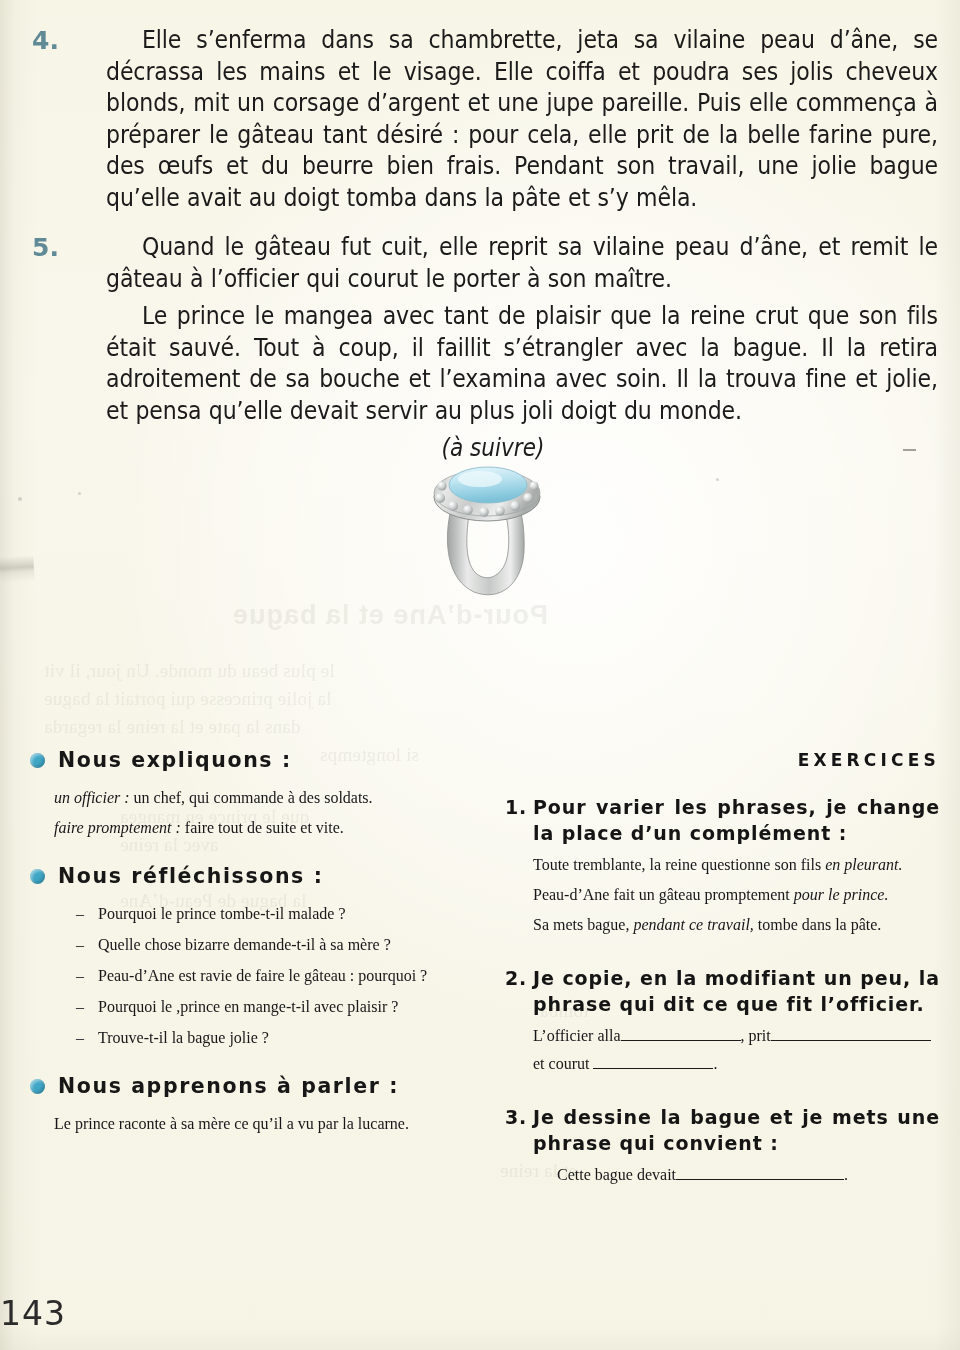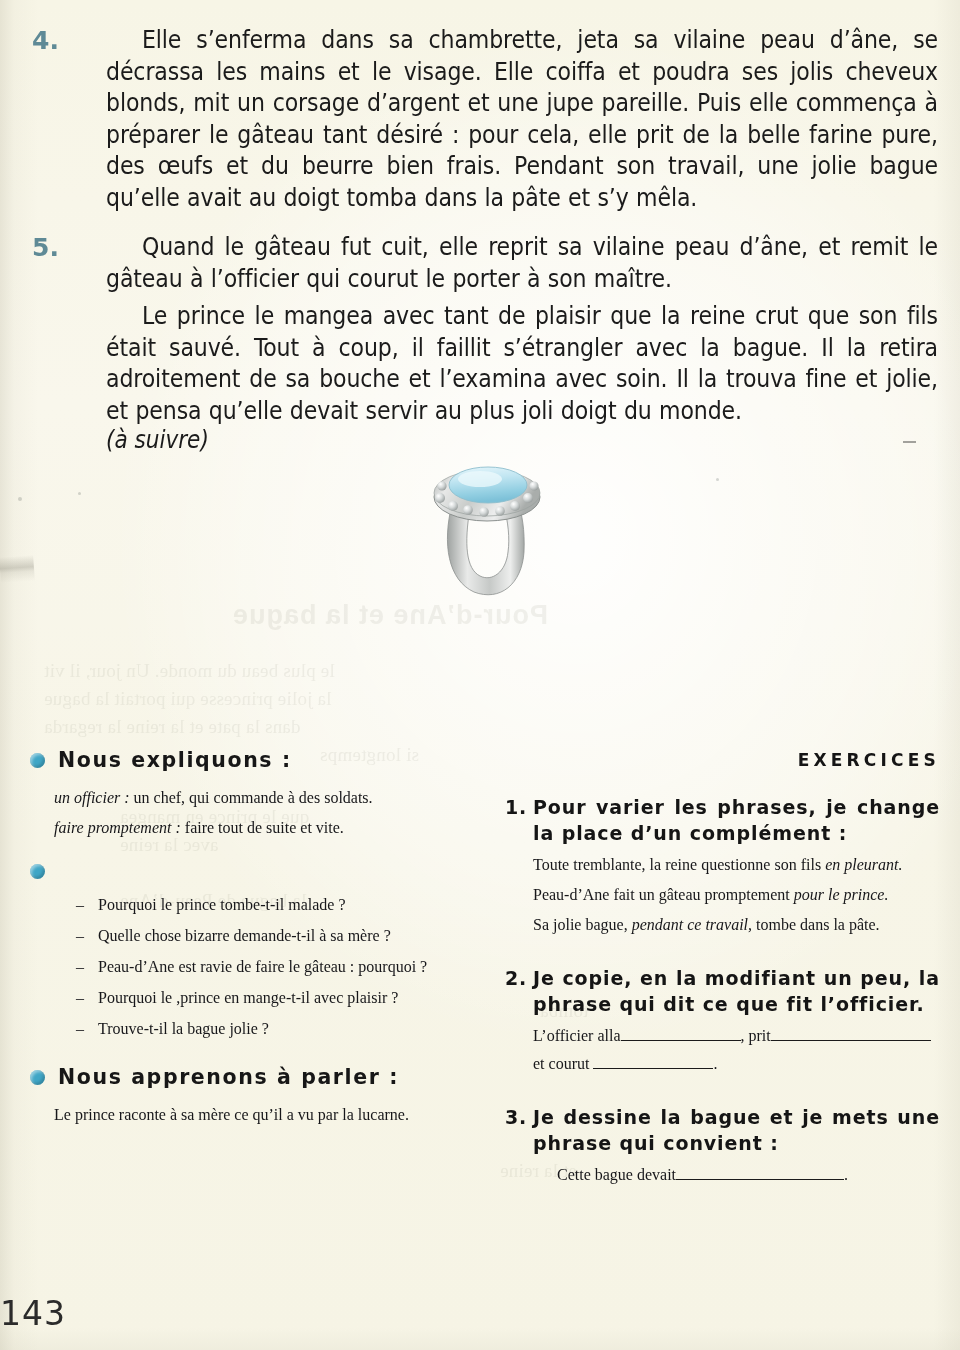--- a/index.html
+++ b/index.html
@@ -108,21 +108,22 @@
     text-indent: 36px;
     letter-spacing: -0.1px;
     word-spacing: 0.5px;
   }
   .story-p.cont {
     text-indent: 36px;
     margin-top: 6px;
   }
   .a-suivre-row {
     padding-left: 78px;
-    text-align: left;
+    text-align: center;
+    margin-top: 8px;
     position: relative;
   }
   .a-suivre {
     font-family: "DejaVu Sans Condensed", "DejaVu Sans", sans-serif;
     font-style: italic;
     font-size: 24px;
     color: #1b1b1b;
     margin-right: 58px;
   }
   .tick-mark {
@@ -393,20 +394,21 @@
           <span>un chef, qui commande à des soldats.</span>
         </div>
         <div class="gloss-item">
           <span class="gloss-term">faire promptement :</span>
           <span>faire tout de suite et vite.</span>
         </div>
       </div>
 
       <div class="section-head">
         <span class="bullet"></span>
+        <span class="section-title">Nous  réfléchissons :</span>
       </div>
 
       <ul class="qlist serif-body">
         <li>Pourquoi le prince tombe-t-il malade ?</li>
         <li>Quelle chose bizarre demande-t-il à sa mère ?</li>
         <li>Peau-d’Ane est ravie de faire le gâteau : pourquoi ?</li>
         <li>Pourquoi le ,prince en mange-t-il avec plaisir ?</li>
         <li>Trouve-t-il la bague jolie ?</li>
       </ul>
 
@@ -429,21 +431,21 @@
           <span class="ex-label">Pour varier les phrases, je change la place d’un complément :</span>
         </div>
         <div class="ex-body serif-body">
           <div class="ex-line">
             <span>Toute tremblante, la reine questionne son fils </span><span class="ital">en pleurant.</span><span></span>
           </div>
           <div class="ex-line">
             <span>Peau-d’Ane fait un gâteau promptement </span><span class="ital">pour le prince.</span><span></span>
           </div>
           <div class="ex-line">
-            <span>Sa jolie bague, </span><span class="ital">pendant ce travail,</span><span> tombe dans la pâte.</span>
+            <span>Sa mets bague, </span><span class="ital">pendant ce travail,</span><span> tombe dans la pâte.</span>
           </div>
         </div>
       </div>
 
       <div class="exercise" style="margin-top:26px;">
         <div class="ex-head">
           <span class="ex-num">2.</span>
           <span class="ex-label">Je copie, en la modifiant un peu, la phrase qui dit ce que fit l’officier.</span>
         </div>
         <div class="ex-body serif-body">

